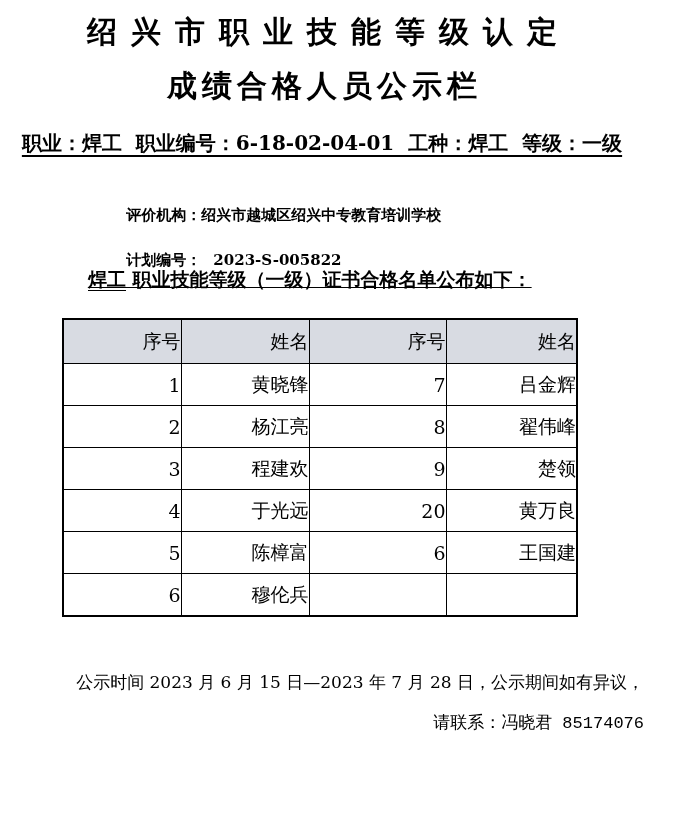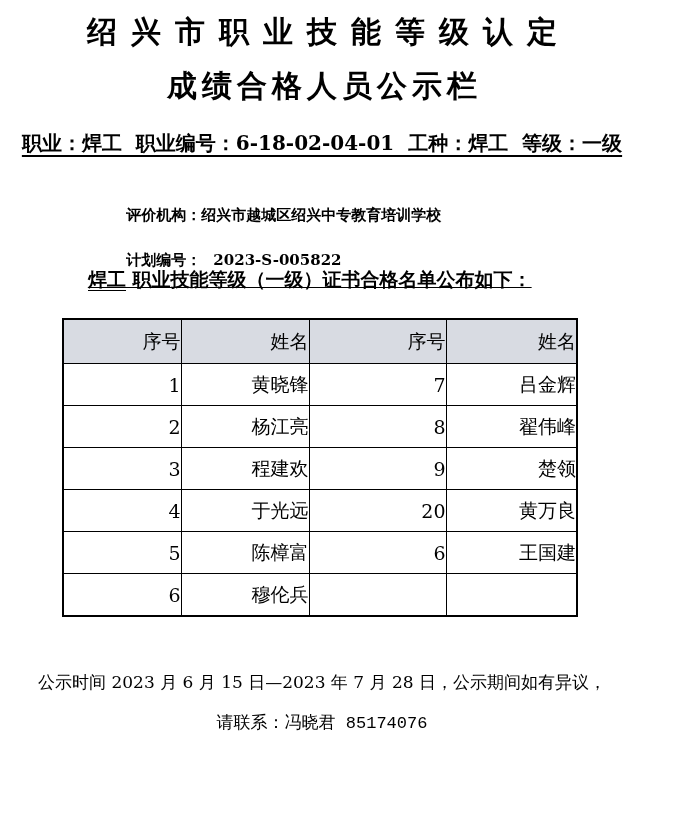--- a/index.html
+++ b/index.html
@@ -63,21 +63,21 @@
     overflow:hidden;
   }
   .pass-table th { height:43px; }
   .pass-table td { height:41px; }
   .pass-table col.c1 { width:118px; }
   .pass-table col.c2 { width:128px; }
   .pass-table col.c3 { width:137px; }
   .pass-table col.c4 { width:131px; }
   .footer {
     margin-top:52px;
-    text-align:center;
+    text-align:right;
     font-size:17px;
     line-height:26px;
   }
   .footer p { margin:0; }
   .footer .fl2 { margin-top:16px;font-family:Liberation Mono, monospace; }
 </style>
 </head>
 <body>
 
 <div class="page">

